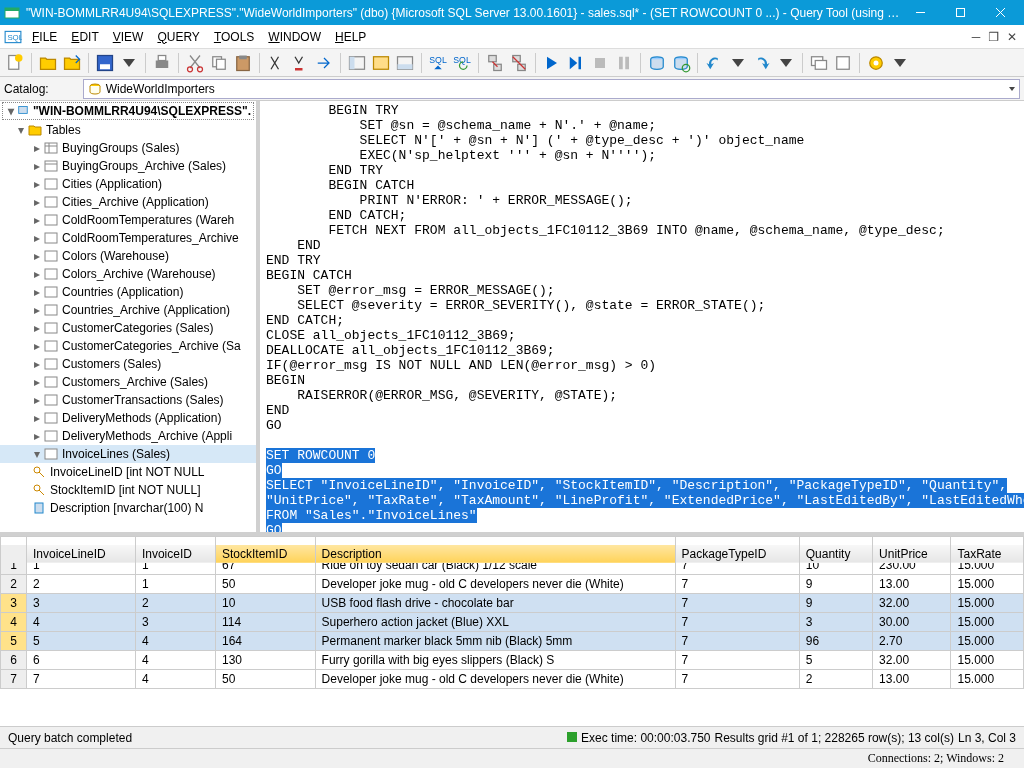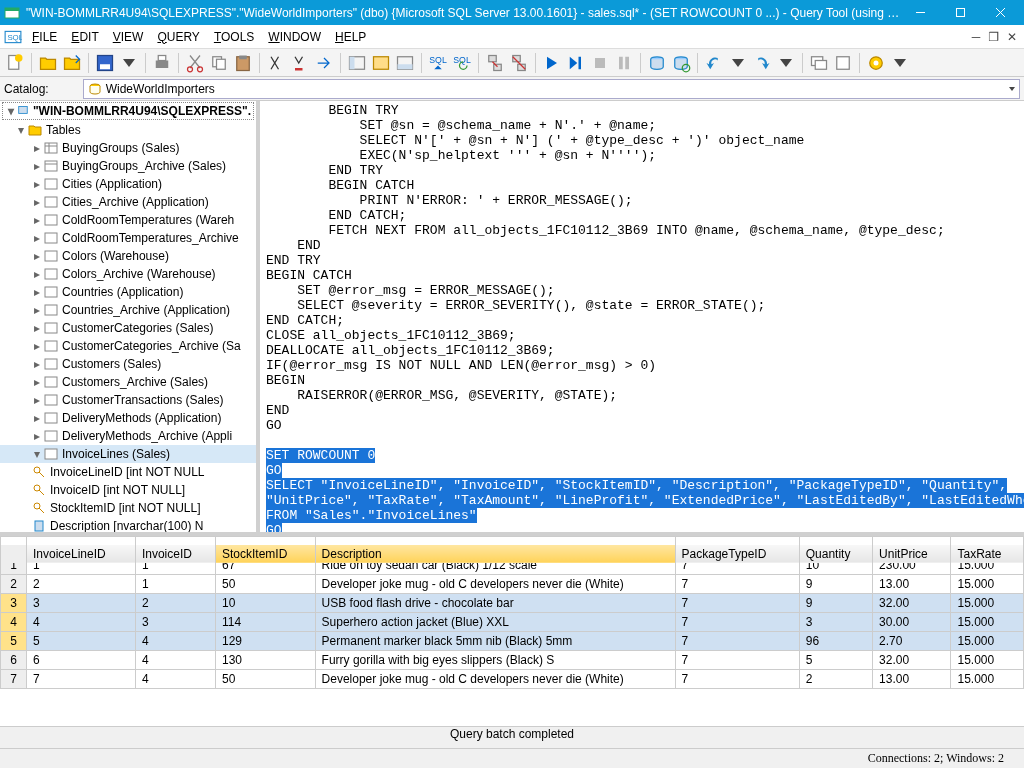--- a/index.html
+++ b/index.html
@@ -39,21 +39,21 @@
 .editor .hl { background: #1a74d8; color: #fff; }
 .results { height: 190px; display: flex; flex-direction: column; overflow: hidden; }
 .grid { flex: 1; overflow: auto; font-size: 12px; }
 .grid table { border-collapse: collapse; width: 100%; min-width: 1000px; }
 .grid th, .grid td { border: 1px solid #ccc; padding: 2px 6px; text-align: left; height: 19px; white-space: nowrap; }
 .grid thead th { background: linear-gradient(#f8f8f8,#e6e6e6); font-weight: normal; position: sticky; top: 8px; }
 .grid thead th.sorted { background: linear-gradient(#ffe7a3,#ffd35a); }
 .grid .rowhdr { background: #eee; width: 26px; text-align: center; }
 .grid tbody tr.sel td { background: #cfe0f2; }
 .grid tbody tr.sel .rowhdr { background: #ffe28a; }
-.statusbar { height: 22px; background: #f0f0f0; border-top: 1px solid #ccc; display: flex; align-items: center; font-size: 12px; padding: 0 8px; gap: 4px; flex-direction: column; }
+.statusbar { height: 22px; background: #f0f0f0; border-top: 1px solid #ccc; display: flex; align-items: center; font-size: 12px; padding: 0 8px; gap: 4px; }
 .statusbar .spacer { flex: 1; }
 .statusbar .led { width: 10px; height: 10px; background: #2ca02c; display: inline-block; margin-right: 4px; }
 .connbar { height: 20px; background: #f0f0f0; border-top: 1px solid #ccc; font-size: 12px; display: flex; justify-content: flex-end; align-items: center; padding-right: 20px; font-family: Liberation Serif, serif; }
 svg { display: block; }
 </style>
 </head>
 <body>
 
 <div class="titlebar">
   <span class="appicon">
@@ -516,29 +516,20 @@
           <span>InvoiceLines (Sales)</span>
         </div>
       <div class="node d3">
           <span class="nicon">
             <svg viewBox="0 0 14 14">
               <circle cx="5" cy="5" r="3" fill="none" stroke="#c80"></circle>
               <path d="M7 7l5 5" stroke="#c80"></path>
             </svg>
           </span>
           <span>InvoiceLineID [int NOT NULL</span>
-        </div>
-      <div class="node d3">
-          <span class="nicon">
-            <svg viewBox="0 0 14 14">
-              <circle cx="5" cy="5" r="3" fill="none" stroke="#c80"></circle>
-              <path d="M7 7l5 5" stroke="#c80"></path>
-            </svg>
-          </span>
-          <span>InvoiceID [int NOT NULL]</span>
         </div>
       <div class="node d3">
           <span class="nicon">
             <svg viewBox="0 0 14 14">
               <circle cx="5" cy="5" r="3" fill="none" stroke="#c80"></circle>
               <path d="M7 7l5 5" stroke="#c80"></path>
             </svg>
           </span>
           <span>StockItemID [int NOT NULL]</span>
         </div>
@@ -641,21 +632,21 @@
               <td>Superhero action jacket (Blue) XXL</td>
               <td>7</td>
               <td>3</td>
               <td>30.00</td>
               <td>15.000</td>
             </tr>
             <tr class="sel">
               <td class="rowhdr">5</td>
               <td>5</td>
               <td>4</td>
-              <td>129</td>
+              <td>164</td>
               <td>Permanent marker black 5mm nib (Black) 5mm</td>
               <td>7</td>
               <td>96</td>
               <td>2.70</td>
               <td>15.000</td>
             </tr>
             <tr>
               <td class="rowhdr">6</td>
               <td>6</td>
               <td>4</td>

